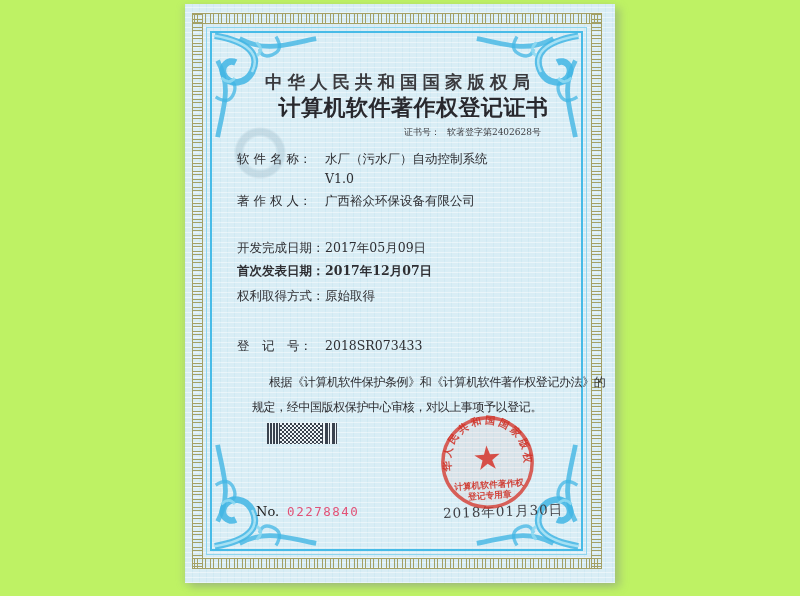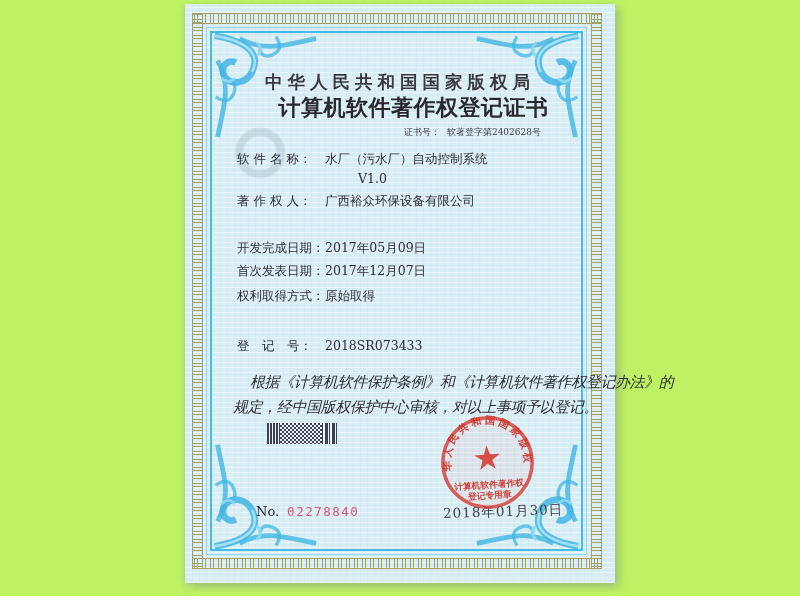--- a/index.html
+++ b/index.html
@@ -43,26 +43,26 @@
   .cert-title { position:absolute; top:89px; left:0; width:100%; text-align:center;
     font-weight:bold; font-size:22px; letter-spacing:.5px; color:#28282d;padding-left:27px; }
   .certno { position:absolute; top:122px; right:74px; font-size:9px; color:#3c3c40; white-space:nowrap; }
   .certno .lbl { margin-right:7px; }
 
   .watermark { position:absolute; left:46px; top:120px; width:58px; height:58px; border-radius:50%;
     background:radial-gradient(circle, rgba(255,255,255,0) 38%, rgba(152,182,197,.35) 45% 58%, rgba(255,255,255,0) 64%); }
 
   .field-row { position:absolute; left:52px; display:flex; font-size:12.5px; color:#2e2e32; white-space:nowrap; }
   .field-label { width:88px; flex:none; }
-  .fr1 { top:147px; } .fr2 { top:189px; } .fr3 { top:236px; } .fr4 { top:259px; }
+  .fr1 { top:147px; } .fr2 { top:189px; } .fr3 { top:236px; } .fr4 { top:259px;font-weight:bold; }
   .fr5 { top:284px; } .fr6 { top:309px; } .fr7 { top:334px; }
-  .value2 { margin-top:3px;margin-left:33px; }
-
-  .statement { position:absolute; left:48px; top:366px; font-size:15px; letter-spacing:-.4px;
-    color:#2e2e32; line-height:24.5px; white-space:nowrap;font-style:italic; }
+  .value2 { margin-top:3px; }
+
+  .statement { position:absolute; left:67px; top:366px; font-size:12px; letter-spacing:-.4px;
+    color:#2e2e32; line-height:24.5px; white-space:nowrap; }
   .statement .l1 { text-indent:17px; }
 
   
   .barcode { position:absolute; left:82px; top:419px; width:70px; height:21px; display:flex; background:#eef5f8; }
   .bc-l { width:13px; background:repeating-linear-gradient(90deg, #39424e 0 2px, #eef5f8 2px 3px, #39424e 3px 5px, #eef5f8 5px 6px); }
   .bc-m { flex:1; background:repeating-conic-gradient(#39424e 0% 25%, #eef5f8 25% 50%); background-size:4px 4px; }
   .bc-r { width:15px; background:repeating-linear-gradient(90deg, #39424e 0 1px, #eef5f8 1px 3px, #39424e 3px 6px, #eef5f8 6px 7px); }
 
   
   .serial { position:absolute; left:71px; top:500px; font-size:13px; color:#222; white-space:nowrap; }

